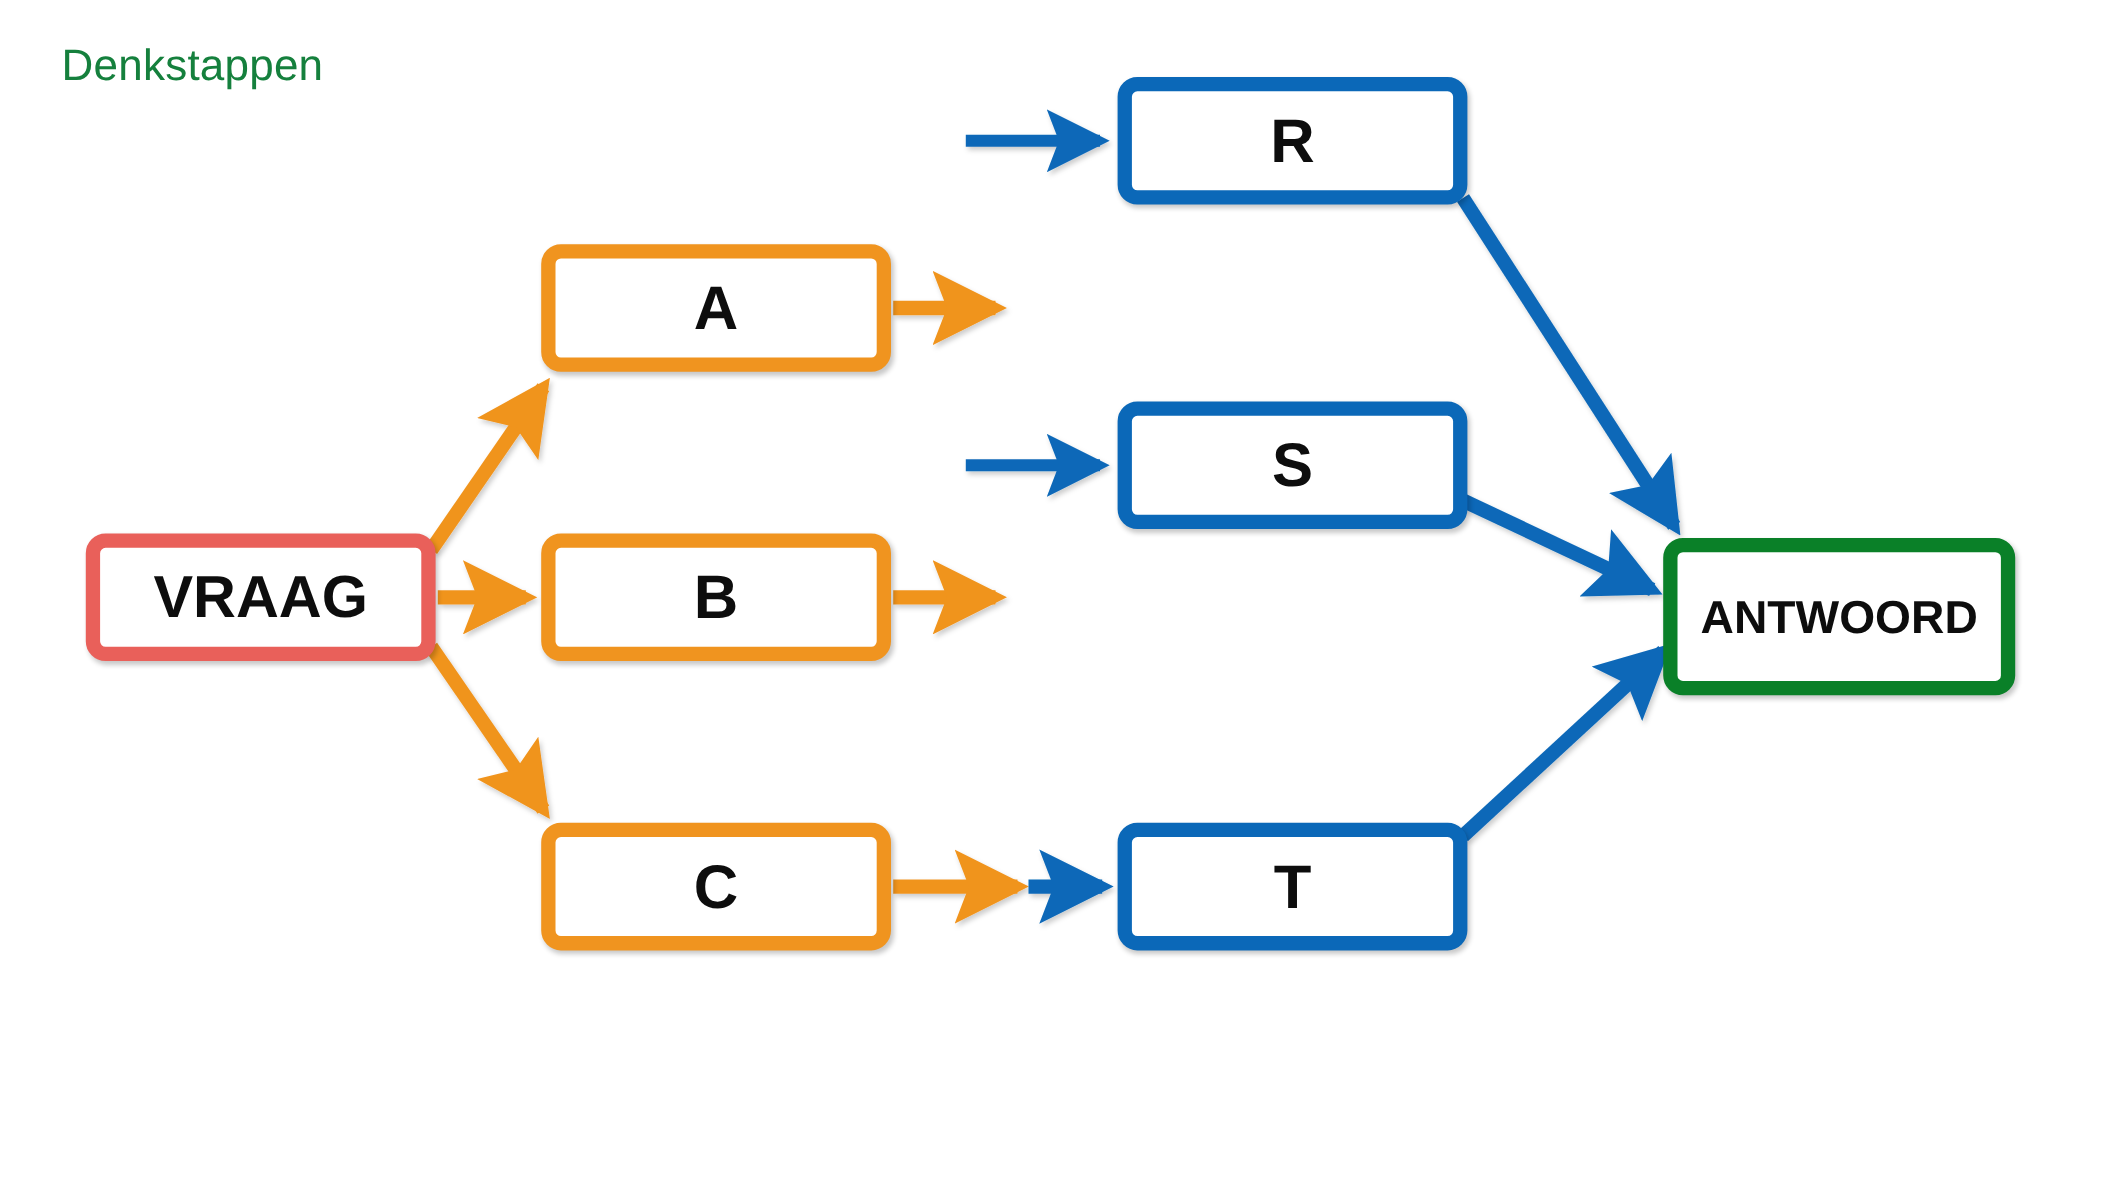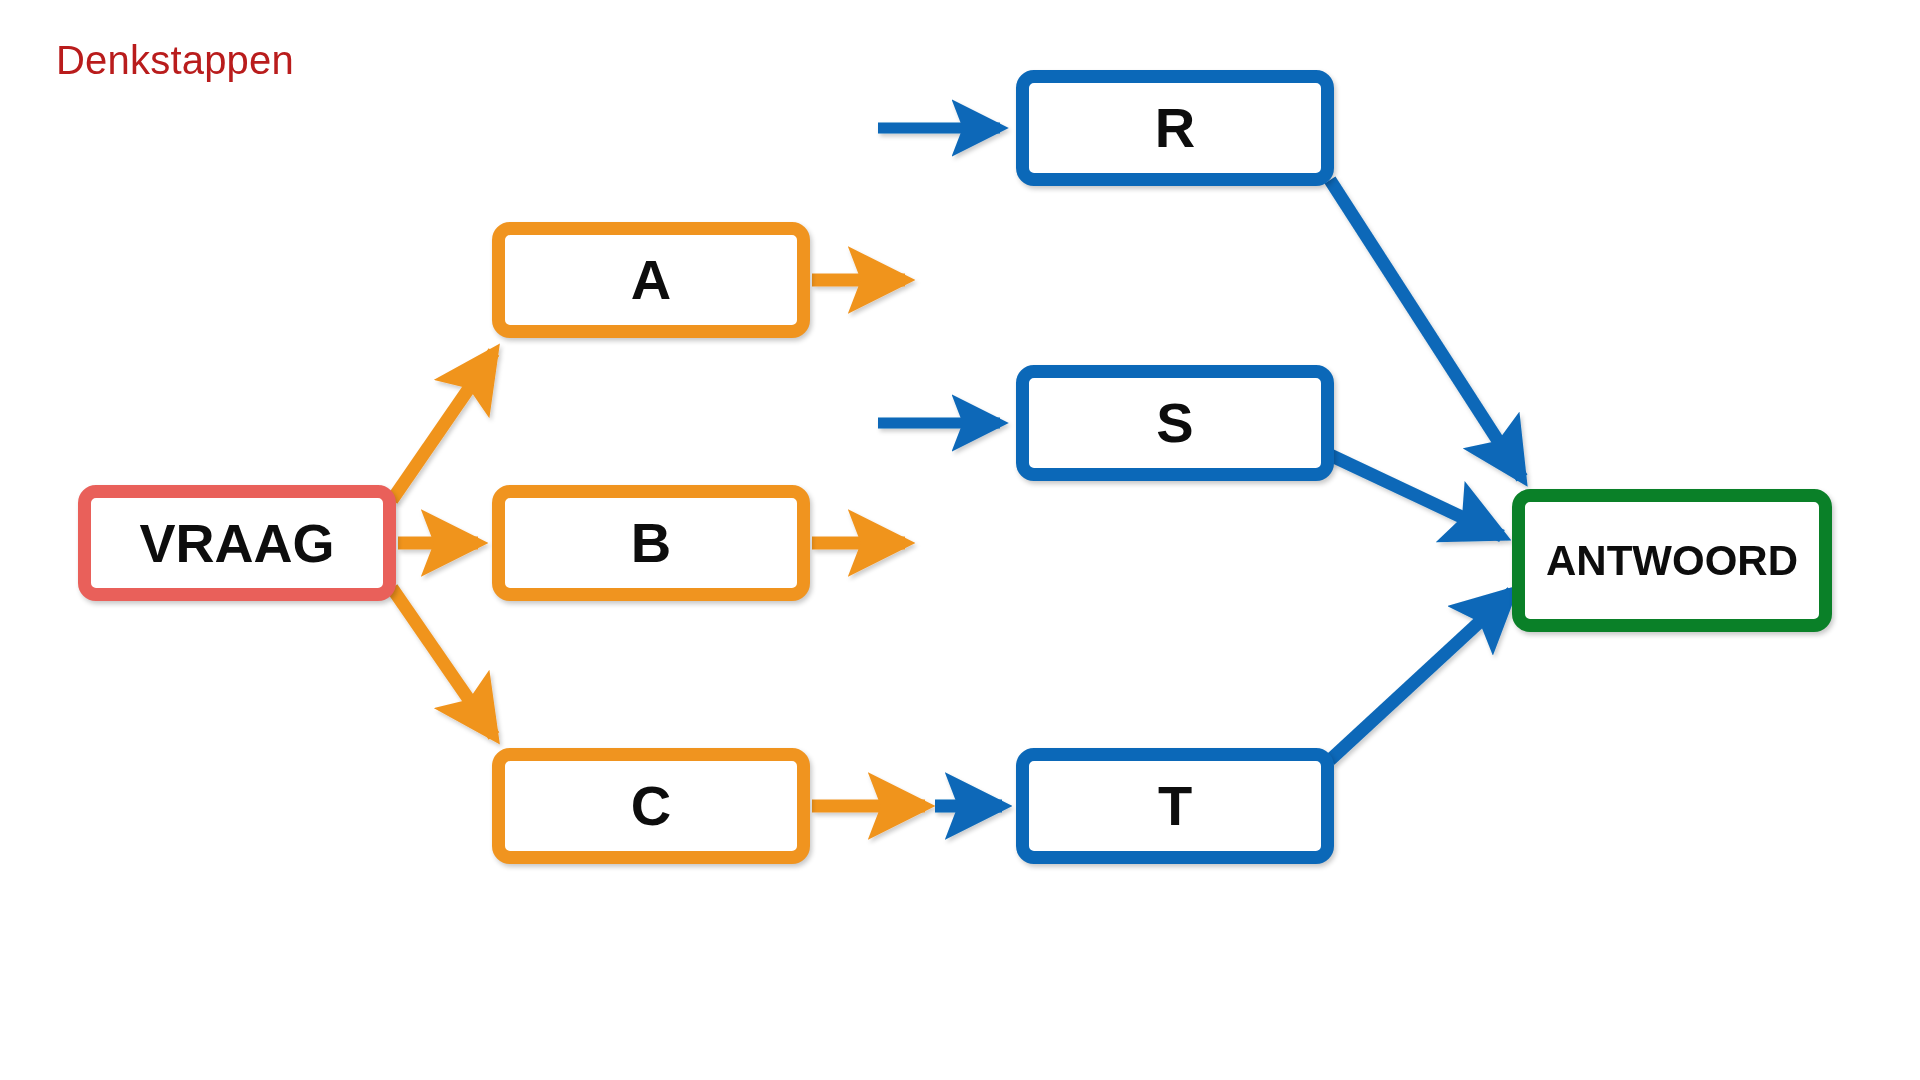--- a/index.html
+++ b/index.html
@@ -19,21 +19,21 @@
     height: 1080px;
     background: #ffffff;
   }
   #title {
     position: absolute;
     left: 56px;
     top: 38px;
     font-family: "Liberation Sans", sans-serif;
     font-size: 40px;
     font-weight: 400;
-    color: #b91c1c;
+    color: #15803d;
     letter-spacing: 0.2px;
     white-space: nowrap;
   }
   #edges {
     position: absolute;
     left: 0;
     top: 0;
     width: 1920px;
     height: 1080px;
   }

